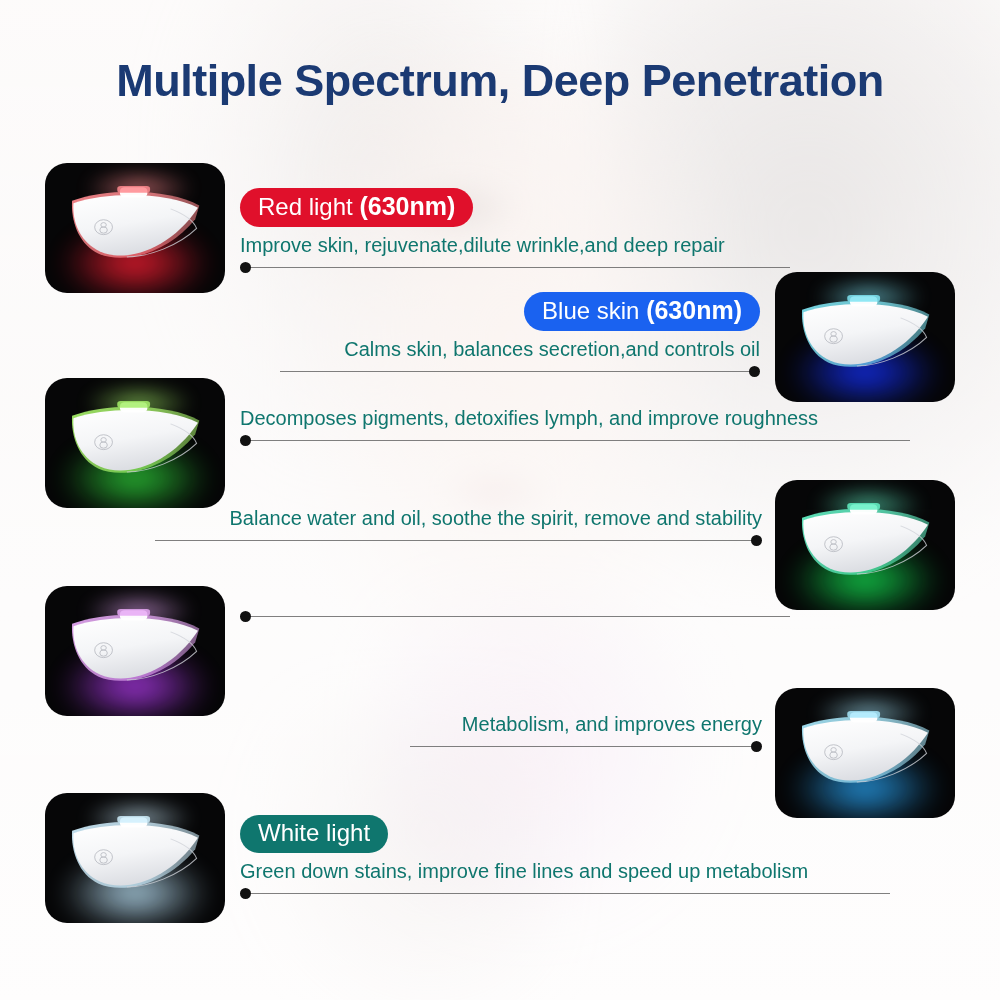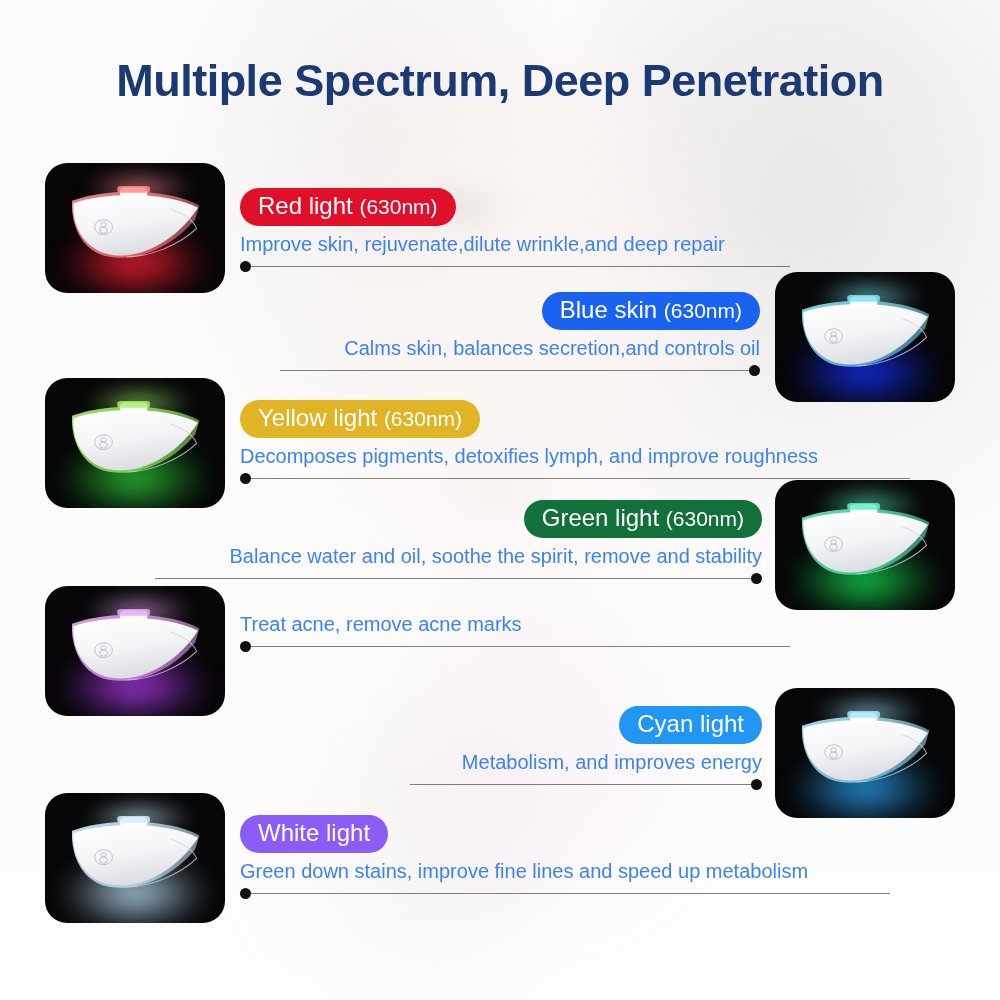--- a/index.html
+++ b/index.html
@@ -137,25 +137,25 @@
   .pill {
     display: inline-block;
     border-radius: 999px;
     color: #fff;
     padding: 5px 18px 7px 18px;
     font-size: 24px;
     line-height: 1.08;
     white-space: nowrap;
   }
   .pill .nm-name { font-weight: normal; text-align: center; }
-  .pill .nm-wave { font-weight: normal; font-size: 21px; text-align: right; }
+  .pill .nm-wave { font-weight: bold; font-size: 25px; text-align: right; }
 
   .desc {
     font-size: 20px;
-    color: #3b82f6;
+    color: #0f766e;
     white-space: nowrap;
     margin-top: 7px;
   }
 
   .connector {
     position: relative;
     height: 12px;
     margin-top: 4px;
   }
   .connector .cline {
@@ -286,21 +286,21 @@
     <rect x="76" y="2" width="40" height="18" rx="7" fill="#ffffff" opacity="0.97"></rect>
     <rect x="72" y="0" width="48" height="12" rx="5" fill="#a6ef6a" opacity="0.85"></rect>
     <g transform="translate(52,72)">
       <circle cx="0" cy="0" r="13" fill="none" stroke="#b9bcc3" stroke-width="1.4"></circle>
       <circle cx="0" cy="-4" r="4" fill="none" stroke="#b9bcc3" stroke-width="1.4"></circle>
       <circle cx="0" cy="5" r="5.5" fill="none" stroke="#b9bcc3" stroke-width="1.4"></circle>
     </g>
   </svg>
         </div>
       </div>
-      <div class="row align-left" style="left: 240px; width: 670px; top: 400px;"><div class="pill" style="background: rgb(224, 180, 36);"><span class="nm-name">Yellow light</span> <span class="nm-wave">(630nm)</span></div><div class="desc">Decomposes pigments, detoxifies lymph, and improve roughness</div><div class="connector left">
+      <div class="row align-left" style="left: 240px; width: 670px; top: 400px;"><div class="desc">Decomposes pigments, detoxifies lymph, and improve roughness</div><div class="connector left">
           <div class="cline"></div>
           <div class="cdot"></div>
         </div></div>
       <div class="tile" style="left: 775px; top: 480px;">
         <div class="glow" style="background: radial-gradient(rgb(20, 224, 82) 0%, rgba(20, 224, 82, 0) 70%);"></div>
         <div class="glow-top" style="background: radial-gradient(rgb(99, 240, 196) 0%, rgba(99, 240, 196, 0) 72%);"></div>
         <div class="visor">
   <svg viewBox="0 0 200 150" preserveAspectRatio="none" aria-hidden="true">
     <defs>
       <linearGradient id="body-green" x1="0" y1="0" x2="0.35" y2="1">
@@ -319,21 +319,21 @@
     <rect x="76" y="2" width="40" height="18" rx="7" fill="#ffffff" opacity="0.97"></rect>
     <rect x="72" y="0" width="48" height="12" rx="5" fill="#63f0c4" opacity="0.85"></rect>
     <g transform="translate(52,72)">
       <circle cx="0" cy="0" r="13" fill="none" stroke="#b9bcc3" stroke-width="1.4"></circle>
       <circle cx="0" cy="-4" r="4" fill="none" stroke="#b9bcc3" stroke-width="1.4"></circle>
       <circle cx="0" cy="5" r="5.5" fill="none" stroke="#b9bcc3" stroke-width="1.4"></circle>
     </g>
   </svg>
         </div>
       </div>
-      <div class="row align-right" style="left: 155px; width: 607px; top: 500px;"><div class="pill" style="background: rgb(18, 112, 58);"><span class="nm-name">Green light</span> <span class="nm-wave">(630nm)</span></div><div class="desc">Balance water and oil, soothe the spirit, remove and stability</div><div class="connector right">
+      <div class="row align-right" style="left: 155px; width: 607px; top: 500px;"><div class="desc">Balance water and oil, soothe the spirit, remove and stability</div><div class="connector right">
           <div class="cline"></div>
           <div class="cdot"></div>
         </div></div>
       <div class="tile" style="left: 45px; top: 586px;">
         <div class="glow" style="background: radial-gradient(rgb(179, 60, 240) 0%, rgba(179, 60, 240, 0) 70%);"></div>
         <div class="glow-top" style="background: radial-gradient(rgb(230, 168, 245) 0%, rgba(230, 168, 245, 0) 72%);"></div>
         <div class="visor">
   <svg viewBox="0 0 200 150" preserveAspectRatio="none" aria-hidden="true">
     <defs>
       <linearGradient id="body-purple" x1="0" y1="0" x2="0.35" y2="1">
@@ -352,21 +352,21 @@
     <rect x="76" y="2" width="40" height="18" rx="7" fill="#ffffff" opacity="0.97"></rect>
     <rect x="72" y="0" width="48" height="12" rx="5" fill="#e6a8f5" opacity="0.85"></rect>
     <g transform="translate(52,72)">
       <circle cx="0" cy="0" r="13" fill="none" stroke="#b9bcc3" stroke-width="1.4"></circle>
       <circle cx="0" cy="-4" r="4" fill="none" stroke="#b9bcc3" stroke-width="1.4"></circle>
       <circle cx="0" cy="5" r="5.5" fill="none" stroke="#b9bcc3" stroke-width="1.4"></circle>
     </g>
   </svg>
         </div>
       </div>
-      <div class="row align-left" style="left: 240px; width: 550px; top: 606px;"><div class="desc">Treat acne, remove acne marks</div><div class="connector left">
+      <div class="row align-left" style="left: 240px; width: 550px; top: 606px;"><div class="connector left">
           <div class="cline"></div>
           <div class="cdot"></div>
         </div></div>
       <div class="tile" style="left: 775px; top: 688px;">
         <div class="glow" style="background: radial-gradient(rgb(42, 165, 245) 0%, rgba(42, 165, 245, 0) 70%);"></div>
         <div class="glow-top" style="background: radial-gradient(rgb(168, 232, 251) 0%, rgba(168, 232, 251, 0) 72%);"></div>
         <div class="visor">
   <svg viewBox="0 0 200 150" preserveAspectRatio="none" aria-hidden="true">
     <defs>
       <linearGradient id="body-cyan" x1="0" y1="0" x2="0.35" y2="1">
@@ -385,21 +385,21 @@
     <rect x="76" y="2" width="40" height="18" rx="7" fill="#ffffff" opacity="0.97"></rect>
     <rect x="72" y="0" width="48" height="12" rx="5" fill="#a8e8fb" opacity="0.85"></rect>
     <g transform="translate(52,72)">
       <circle cx="0" cy="0" r="13" fill="none" stroke="#b9bcc3" stroke-width="1.4"></circle>
       <circle cx="0" cy="-4" r="4" fill="none" stroke="#b9bcc3" stroke-width="1.4"></circle>
       <circle cx="0" cy="5" r="5.5" fill="none" stroke="#b9bcc3" stroke-width="1.4"></circle>
     </g>
   </svg>
         </div>
       </div>
-      <div class="row align-right" style="left: 410px; width: 352px; top: 706px;"><div class="pill" style="background: rgb(33, 150, 243);"><span class="nm-name">Cyan light</span></div><div class="desc">Metabolism, and improves energy</div><div class="connector right">
+      <div class="row align-right" style="left: 410px; width: 352px; top: 706px;"><div class="desc">Metabolism, and improves energy</div><div class="connector right">
           <div class="cline"></div>
           <div class="cdot"></div>
         </div></div>
       <div class="tile" style="left: 45px; top: 793px;">
         <div class="glow" style="background: radial-gradient(rgb(191, 230, 251) 0%, rgba(191, 230, 251, 0) 70%);"></div>
         <div class="glow-top" style="background: radial-gradient(rgb(207, 238, 253) 0%, rgba(207, 238, 253, 0) 72%);"></div>
         <div class="visor">
   <svg viewBox="0 0 200 150" preserveAspectRatio="none" aria-hidden="true">
     <defs>
       <linearGradient id="body-white" x1="0" y1="0" x2="0.35" y2="1">
@@ -418,19 +418,19 @@
     <rect x="76" y="2" width="40" height="18" rx="7" fill="#ffffff" opacity="0.97"></rect>
     <rect x="72" y="0" width="48" height="12" rx="5" fill="#cfeefd" opacity="0.85"></rect>
     <g transform="translate(52,72)">
       <circle cx="0" cy="0" r="13" fill="none" stroke="#b9bcc3" stroke-width="1.4"></circle>
       <circle cx="0" cy="-4" r="4" fill="none" stroke="#b9bcc3" stroke-width="1.4"></circle>
       <circle cx="0" cy="5" r="5.5" fill="none" stroke="#b9bcc3" stroke-width="1.4"></circle>
     </g>
   </svg>
         </div>
       </div>
-      <div class="row align-left" style="left: 240px; width: 650px; top: 815px;"><div class="pill" style="background: #8b5cf6;"><span class="nm-name">White light</span></div><div class="desc">Green down stains, improve fine lines and speed up metabolism</div><div class="connector left">
+      <div class="row align-left" style="left: 240px; width: 650px; top: 815px;"><div class="pill" style="background: #0f766e;"><span class="nm-name">White light</span></div><div class="desc">Green down stains, improve fine lines and speed up metabolism</div><div class="connector left">
           <div class="cline"></div>
           <div class="cdot"></div>
         </div></div>
     </div>
 
 </div>
 
 </body></html>

